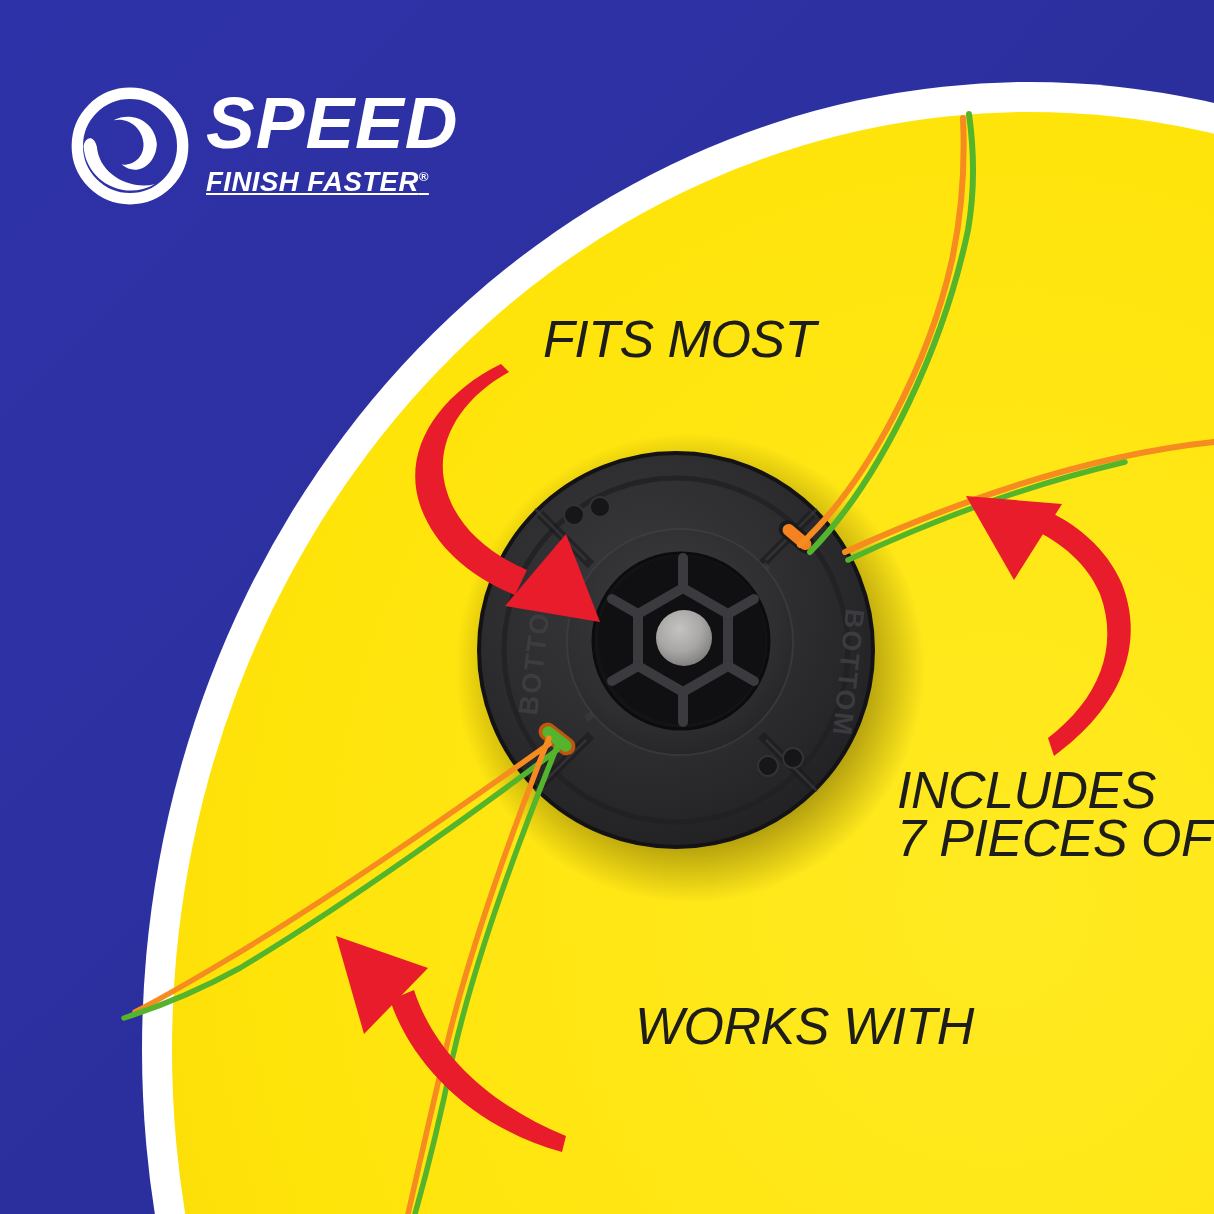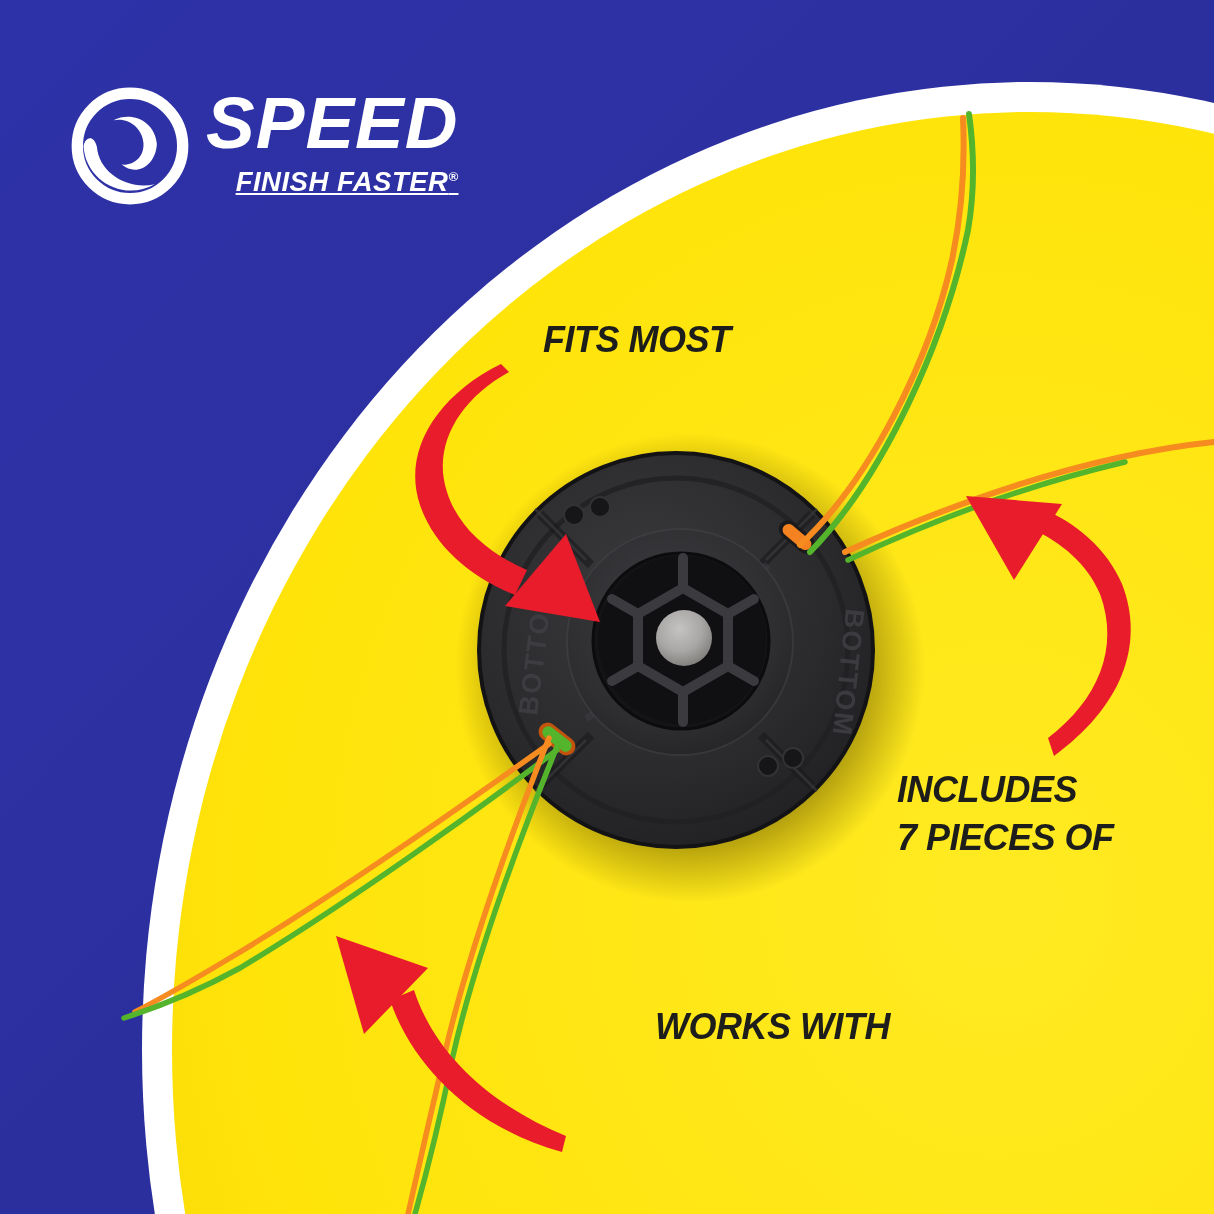--- a/index.html
+++ b/index.html
@@ -3,24 +3,24 @@
 <meta charset="utf-8">
 <style>
   html,body{margin:0;padding:0;background:#111;}
   .stage{
     position:relative;width:1214px;height:1214px;overflow:hidden;
     background:linear-gradient(135deg,#2E32A8 0%,#2B2F9D 55%,#272B93 100%);
     font-family:"Liberation Sans",sans-serif;
   }
   .scene{position:absolute;left:0;top:0;}
   .callout{
-    position:absolute;color:#1d1d1b;font-weight:bold;font-style:italic;
-    font-size:36px;line-height:47px;letter-spacing:-0.5px;white-space:nowrap;
+    position:absolute;color:#1d1d1b;font-weight:normal;font-style:italic;
+    font-size:52px;line-height:47px;letter-spacing:-0.5px;white-space:nowrap;
   }
-  .logo{position:absolute;left:68px;top:84px;display:flex;align-items:flex-start;text-align:right;}
+  .logo{position:absolute;left:68px;top:84px;display:flex;align-items:flex-start;}
   .logo-icon{width:124px;height:124px;}
   .logo-text{margin-left:14px;color:#ffffff;font-style:italic;font-weight:bold;}
   .brand{font-size:73px;line-height:73px;letter-spacing:1px;margin-top:2px;}
   .tagline{font-size:27.5px;line-height:30px;letter-spacing:0.5px;margin-top:3px;text-decoration:underline;}
   .regmark{font-size:13px;vertical-align:super;}
 </style>
 </head>
 <body>
 
 <div class="stage">
@@ -159,17 +159,17 @@
 
   <div class="callout" style="left:543px;top:316px;">
     <div>FITS MOST</div>
   </div>
 
   <div class="callout" style="left:897px;top:766px;line-height:48px;">
     <div>INCLUDES</div>
     <div>7 PIECES OF</div>
   </div>
 
-  <div class="callout" style="left:655px;top:1003px;text-align:center;">
+  <div class="callout" style="left:635px;top:1003px;text-align:center;">
     <div>WORKS WITH</div>
   </div>
 
 </div>
 
 </body></html>

